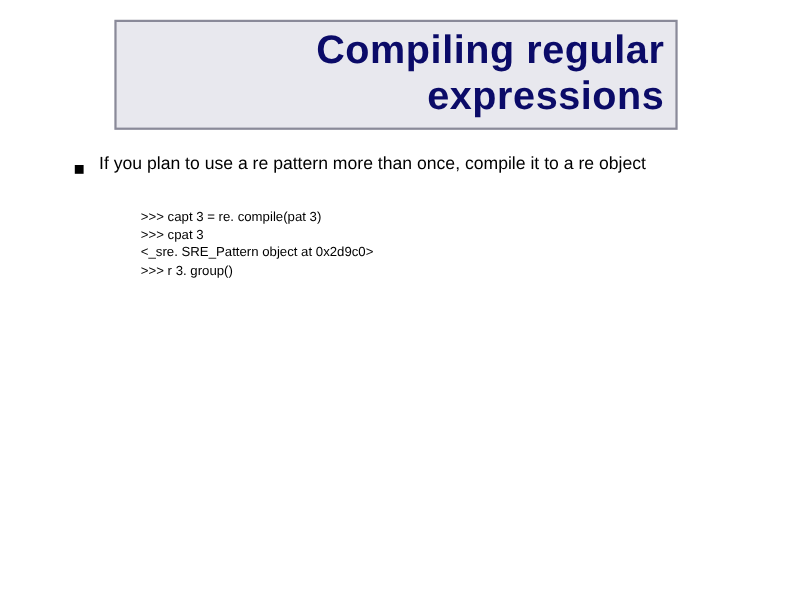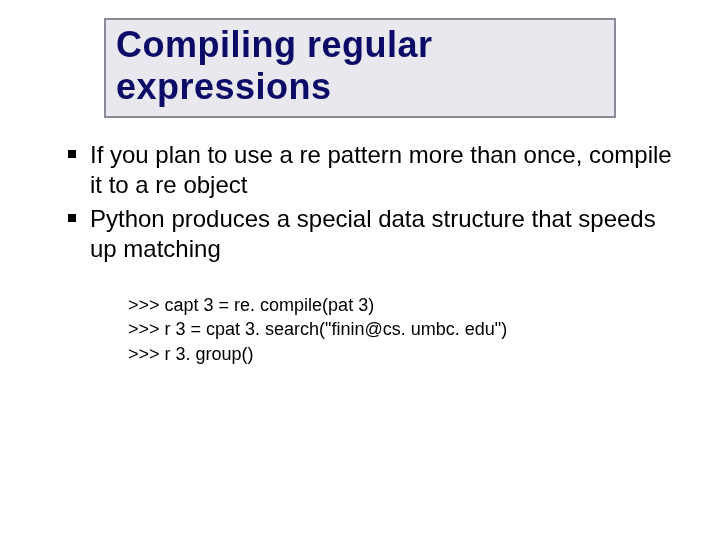--- a/index.html
+++ b/index.html
@@ -17,80 +17,80 @@
     height: 540px;
     box-sizing: border-box;
     padding: 18px 28px 0 28px;
   }
   .title-box {
     border: 2px solid #8a8a99;
     background: #e8e8ee;
     width: 512px;
     margin: 0 auto;
     padding: 4px 10px 8px 10px;
-    text-align: left;
+    text-align: right;
     box-sizing: border-box;
   }
   .title-text {
     font-size: 36px;
     font-weight: bold;
     color: #0b0b68;
     letter-spacing: 0.5px;
   }
   .body {
     margin-top: 22px;
     padding: 0 20px 0 40px;
   }
   ul.bullets {
     list-style: none;
     margin: 0;
     padding: 0;
   }
   ul.bullets > li {
     position: relative;
-    font-size: 24px;
+    font-size: 16px;
     line-height: 1.25;
     padding-left: 22px;
     margin-bottom: 4px;
   }
   ul.bullets > li::before {
     content: "";
     position: absolute;
     left: 0;
     top: 10px;
     width: 8px;
     height: 8px;
     background: #000;
   }
   .code {
     margin-top: 29px;
     padding-left: 60px;
-    font-size: 18px;
+    font-size: 12px;
     line-height: 1.35;
     font-family: Arial, Helvetica, sans-serif;
   }
   .code > div {
     white-space: pre;
   }
 </style>
 </head>
 <body>
 
 <div class="slide">
 
   <div class="title-box">
     <span class="title-text">Compiling regular expressions</span>
   </div>
 
   <div class="body">
     <ul class="bullets">
       <li>If you plan to use a re pattern more than once, compile it to a re object</li>
-      <li>Python produces a special data structure that speeds up matching</li>
     </ul>
 
     <div class="code">
       <div>&gt;&gt;&gt; capt 3 = re. compile(pat 3)</div>
-      <div>&gt;&gt;&gt; r 3 = cpat 3. search("finin@cs. umbc. edu")</div>
+      <div>&gt;&gt;&gt; cpat 3</div>
+      <div>&lt;_sre. SRE_Pattern object at 0x2d9c0&gt;</div>
       <div>&gt;&gt;&gt; r 3. group()</div>
     </div>
   </div>
 
 </div>
 
 </body></html>

